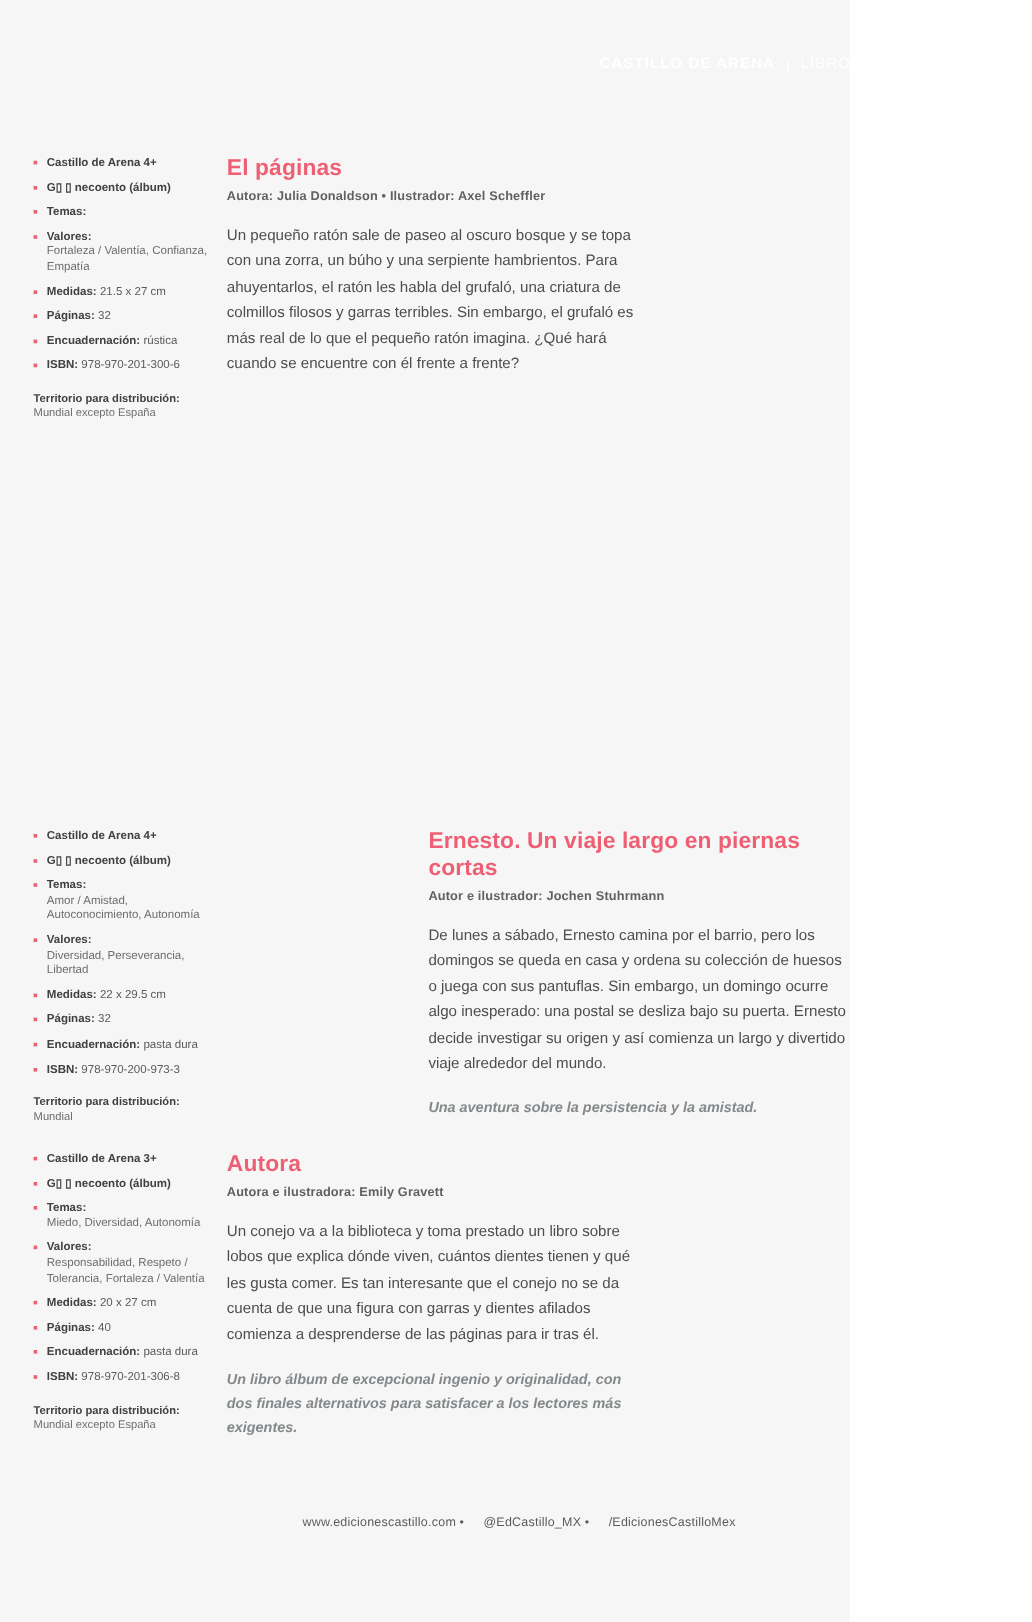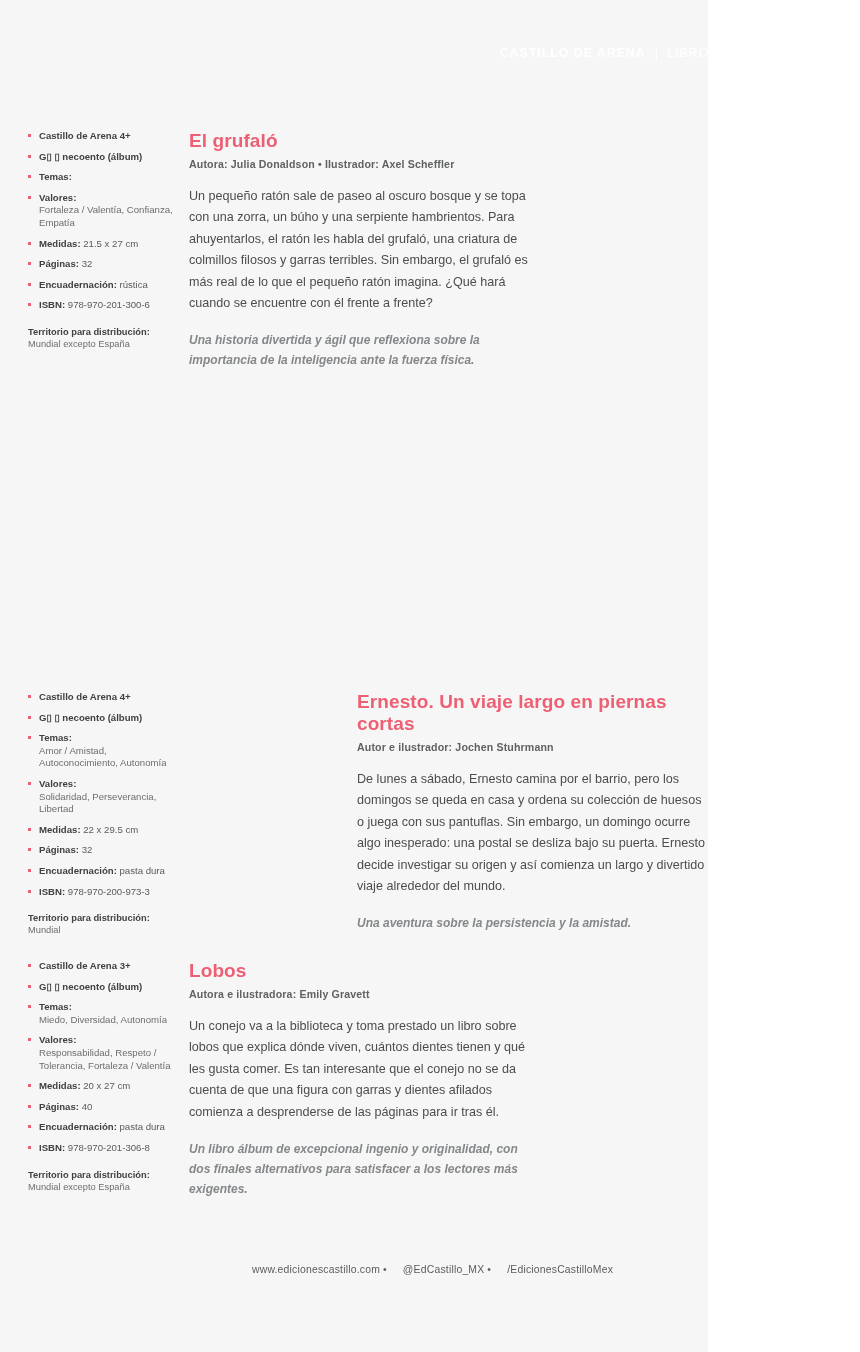--- a/index.html
+++ b/index.html
@@ -252,24 +252,23 @@
           <span>978-970-201-300-6</span>
         </li>
       </ul>
       <div class="territory">
         <b>Territorio para distribución:</b>
         <span>Mundial excepto España</span>
       </div>
     </div>
 
     <div class="content" style="left:189px; width:348px;">
-      <h2 class="book-title">El grufaló</h2>
+      <h2 class="book-title">El páginas</h2>
       <p class="book-credits">Autora: Julia Donaldson  •  Ilustrador: Axel Scheffler</p>
       <p class="book-body">Un pequeño ratón sale de paseo al oscuro bosque y se topa con una zorra, un búho y una serpiente hambrientos. Para ahuyentarlos, el ratón les habla del grufaló, una criatura de colmillos filosos y garras terribles. Sin embargo, el grufaló es más real de lo que el pequeño ratón imagina. ¿Qué hará cuando se encuentre con él frente a frente?</p>
-      <p class="book-tagline">Una historia divertida y ágil que reflexiona sobre la importancia de la inteligencia ante la fuerza física.</p>
     </div>
 
     <div class="award" style="left:721px; top:63px;">
       <div class="award-intro">Libro ganador del:</div>
       <div class="award-name">PREMIO NESTLÉ CHILDREN'S BOOK 1999</div>
     </div>
   </div>
 
   <div class="book" style="top:691px;">
 
@@ -280,21 +279,21 @@
         </li>
         <li class="meta-item">
           <span class="meta-label">G▯ ▯ necoento (álbum)</span>
         </li>
         <li class="meta-item">
           <span class="meta-label">Temas:</span>
           <span class="meta-sub">Amor / Amistad, Autoconocimiento, Autonomía</span>
         </li>
         <li class="meta-item">
           <span class="meta-label">Valores:</span>
-          <span class="meta-sub">Solidaridad, Perseverancia, Libertad</span>
+          <span class="meta-sub">Diversidad, Perseverancia, Libertad</span>
         </li>
         <li class="meta-item">
           <span class="meta-label">Medidas:</span>
           <span>22 x 29.5 cm</span>
         </li>
         <li class="meta-item">
           <span class="meta-label">Páginas:</span>
           <span>32</span>
         </li>
         <li class="meta-item">
@@ -355,21 +354,21 @@
           <span>978-970-201-306-8</span>
         </li>
       </ul>
       <div class="territory">
         <b>Territorio para distribución:</b>
         <span>Mundial excepto España</span>
       </div>
     </div>
 
     <div class="content" style="left:189px; width:348px;">
-      <h2 class="book-title">Lobos</h2>
+      <h2 class="book-title">Autora</h2>
       <p class="book-credits">Autora e ilustradora: Emily Gravett</p>
       <p class="book-body">Un conejo va a la biblioteca y toma prestado un libro sobre lobos que explica dónde viven, cuántos dientes tienen y qué les gusta comer. Es tan interesante que el conejo no se da cuenta de que una figura con garras y dientes afilados comienza a desprenderse de las páginas para ir tras él.</p>
       <p class="book-tagline">Un libro álbum de excepcional ingenio y originalidad, con dos finales alternativos para satisfacer a los lectores más exigentes.</p>
     </div>
 
     <div class="award" style="left:721px; top:19px; width:158px;">
       <div class="award-intro">Libro ganador de la:</div>
       <div class="award-name">MEDALLA DE BRONCE DEL PREMIO NESTLÉ CHILDREN'S BOOK 2005</div>
     </div>
   </div>

